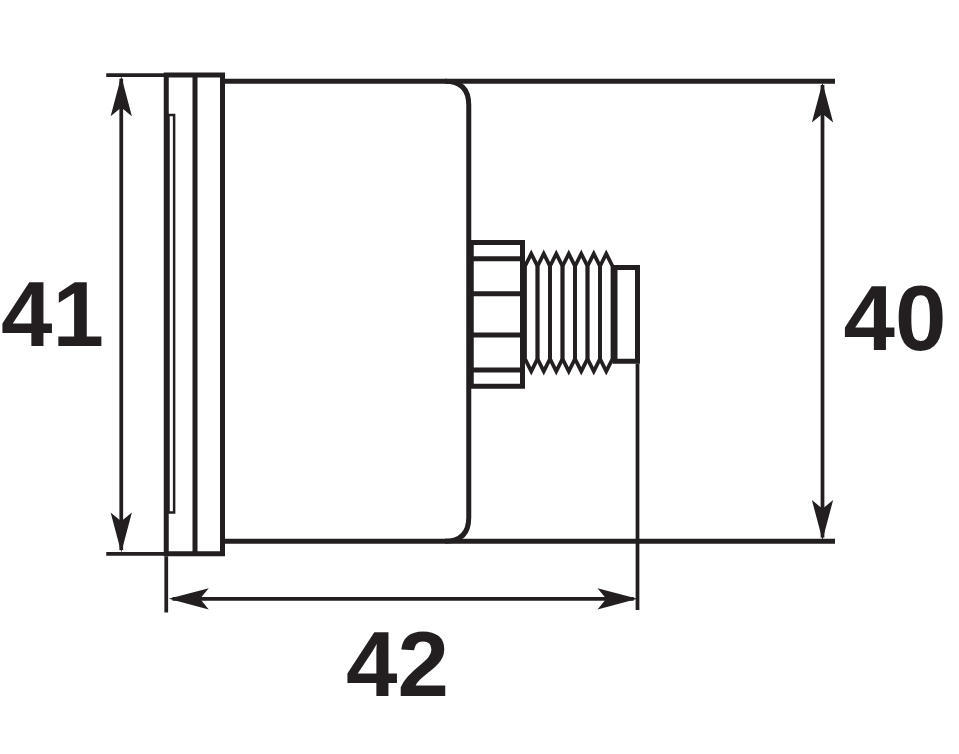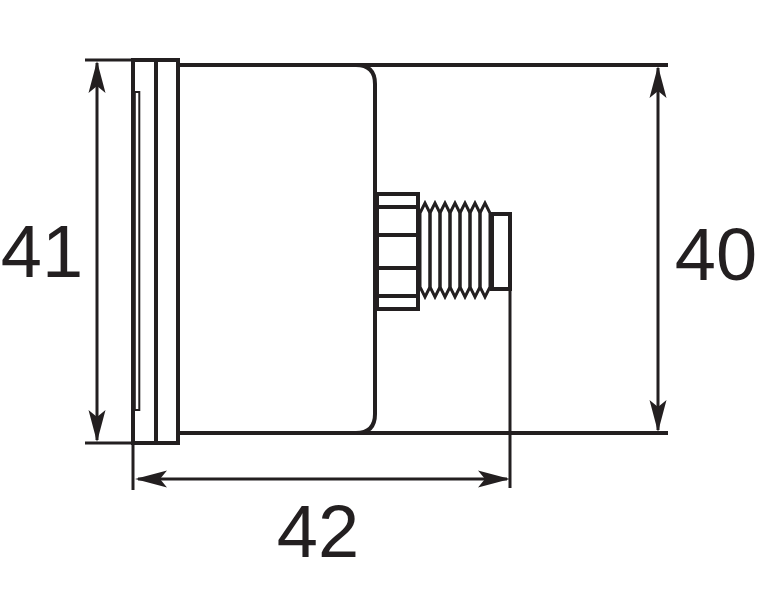--- a/index.html
+++ b/index.html
@@ -6,20 +6,21 @@
     margin: 0;
     padding: 0;
     background: var(--bg, #ffffff);
   }
   .canvas {
     position: relative;
     width: 767px;
     height: 603px;
     background: var(--bg, #ffffff);
     overflow: hidden;
+    font-weight: bold;
   }
   .outline {
     stroke: var(--line, #231f20);
     stroke-width: 4;
     fill: none;
     stroke-linecap: butt;
     stroke-linejoin: miter;
   }
   .dimline {
     stroke: var(--line, #231f20);

